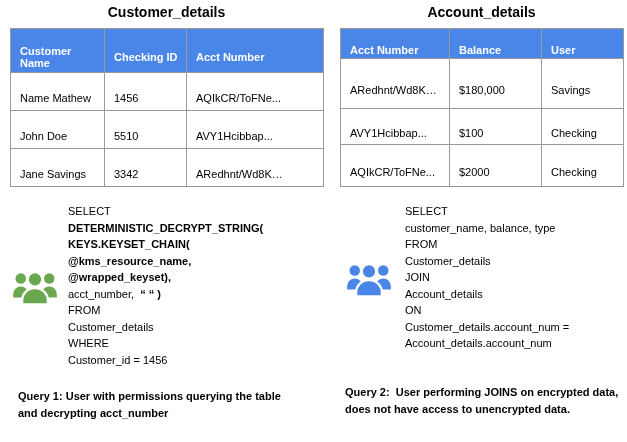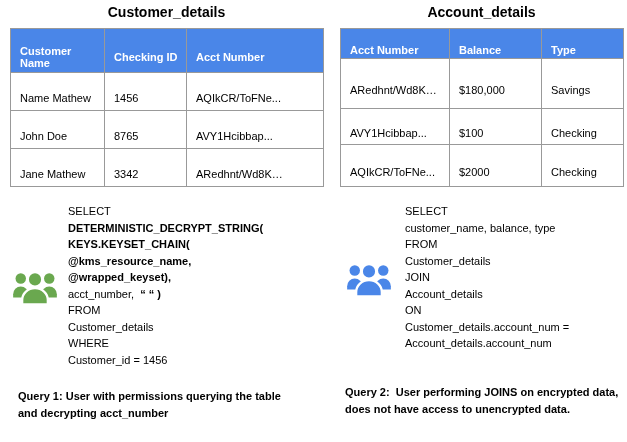--- a/index.html
+++ b/index.html
@@ -110,25 +110,25 @@
           </tr>
       </thead>
       <tbody>
           <tr>
             <td>Name Mathew</td>
             <td>1456</td>
             <td>AQIkCR/ToFNe...</td>
           </tr>
           <tr>
             <td>John Doe</td>
-            <td>8765</td>
+            <td>5510</td>
             <td>AVY1Hcibbap...</td>
           </tr>
           <tr>
-            <td>Jane Mathew</td>
+            <td>Jane Savings</td>
             <td>3342</td>
             <td>ARedhnt/Wd8K…</td>
           </tr>
         </tbody>
     </table>
 
     <div class="query-block">
       <span class="people-icon" id="left-icon" style="color: rgb(106, 168, 79);">
         <svg width="46" height="38" viewBox="0 0 48 40" fill="currentColor">
           <circle cx="9" cy="11" r="5.5"></circle>
@@ -153,21 +153,21 @@
     <table class="data-table">
       <colgroup>
           <col class="c1">
           <col class="c2">
           <col class="c3">
         </colgroup>
       <thead>
         <tr>
             <th style="white-space: normal;">Acct Number</th>
             <th style="white-space: normal;">Balance</th>
-            <th style="white-space: normal;">Type</th>
+            <th style="white-space: normal;">User</th>
           </tr>
       </thead>
       <tbody>
           <tr>
             <td>ARedhnt/Wd8K…</td>
             <td>$180,000</td>
             <td>Savings</td>
           </tr>
           <tr>
             <td>AVY1Hcibbap...</td>

